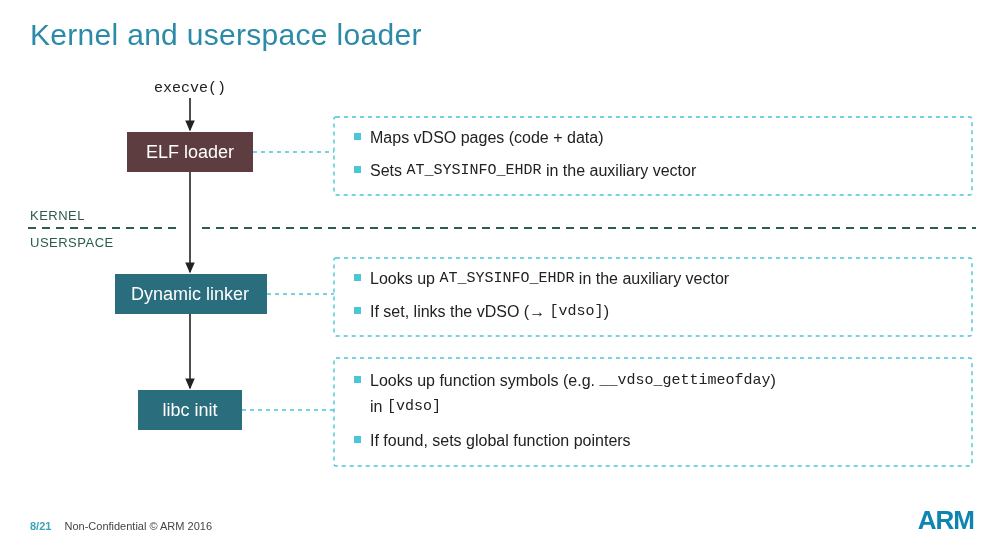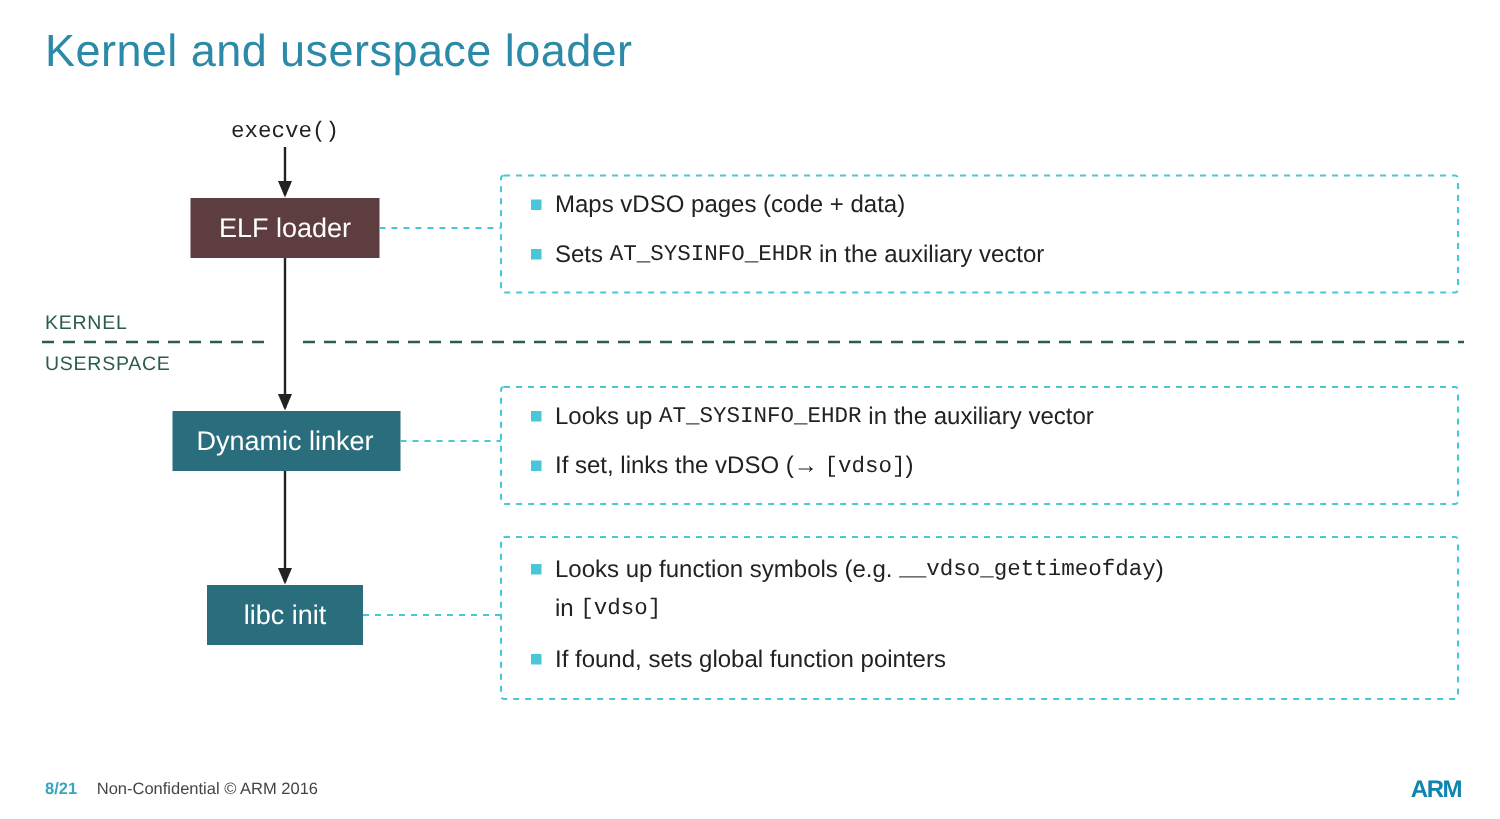--- a/index.html
+++ b/index.html
@@ -94,21 +94,21 @@
 .page-num {
   color: #3ba5bb;
   font-weight: bold;
   margin-right: 10px;
 }
 .logo {
   position: absolute;
   bottom: 10px;
   right: 26px;
   font-weight: 900;
-  font-size: 16px;
+  font-size: 26px;
   color: #0e84b0;
   letter-spacing: -1px;
 }
 </style>
 </head>
 <body>
 
 <div class="title">Kernel and userspace loader</div>
 
 <svg class="svg-stage" viewBox="0 0 1000 546">

